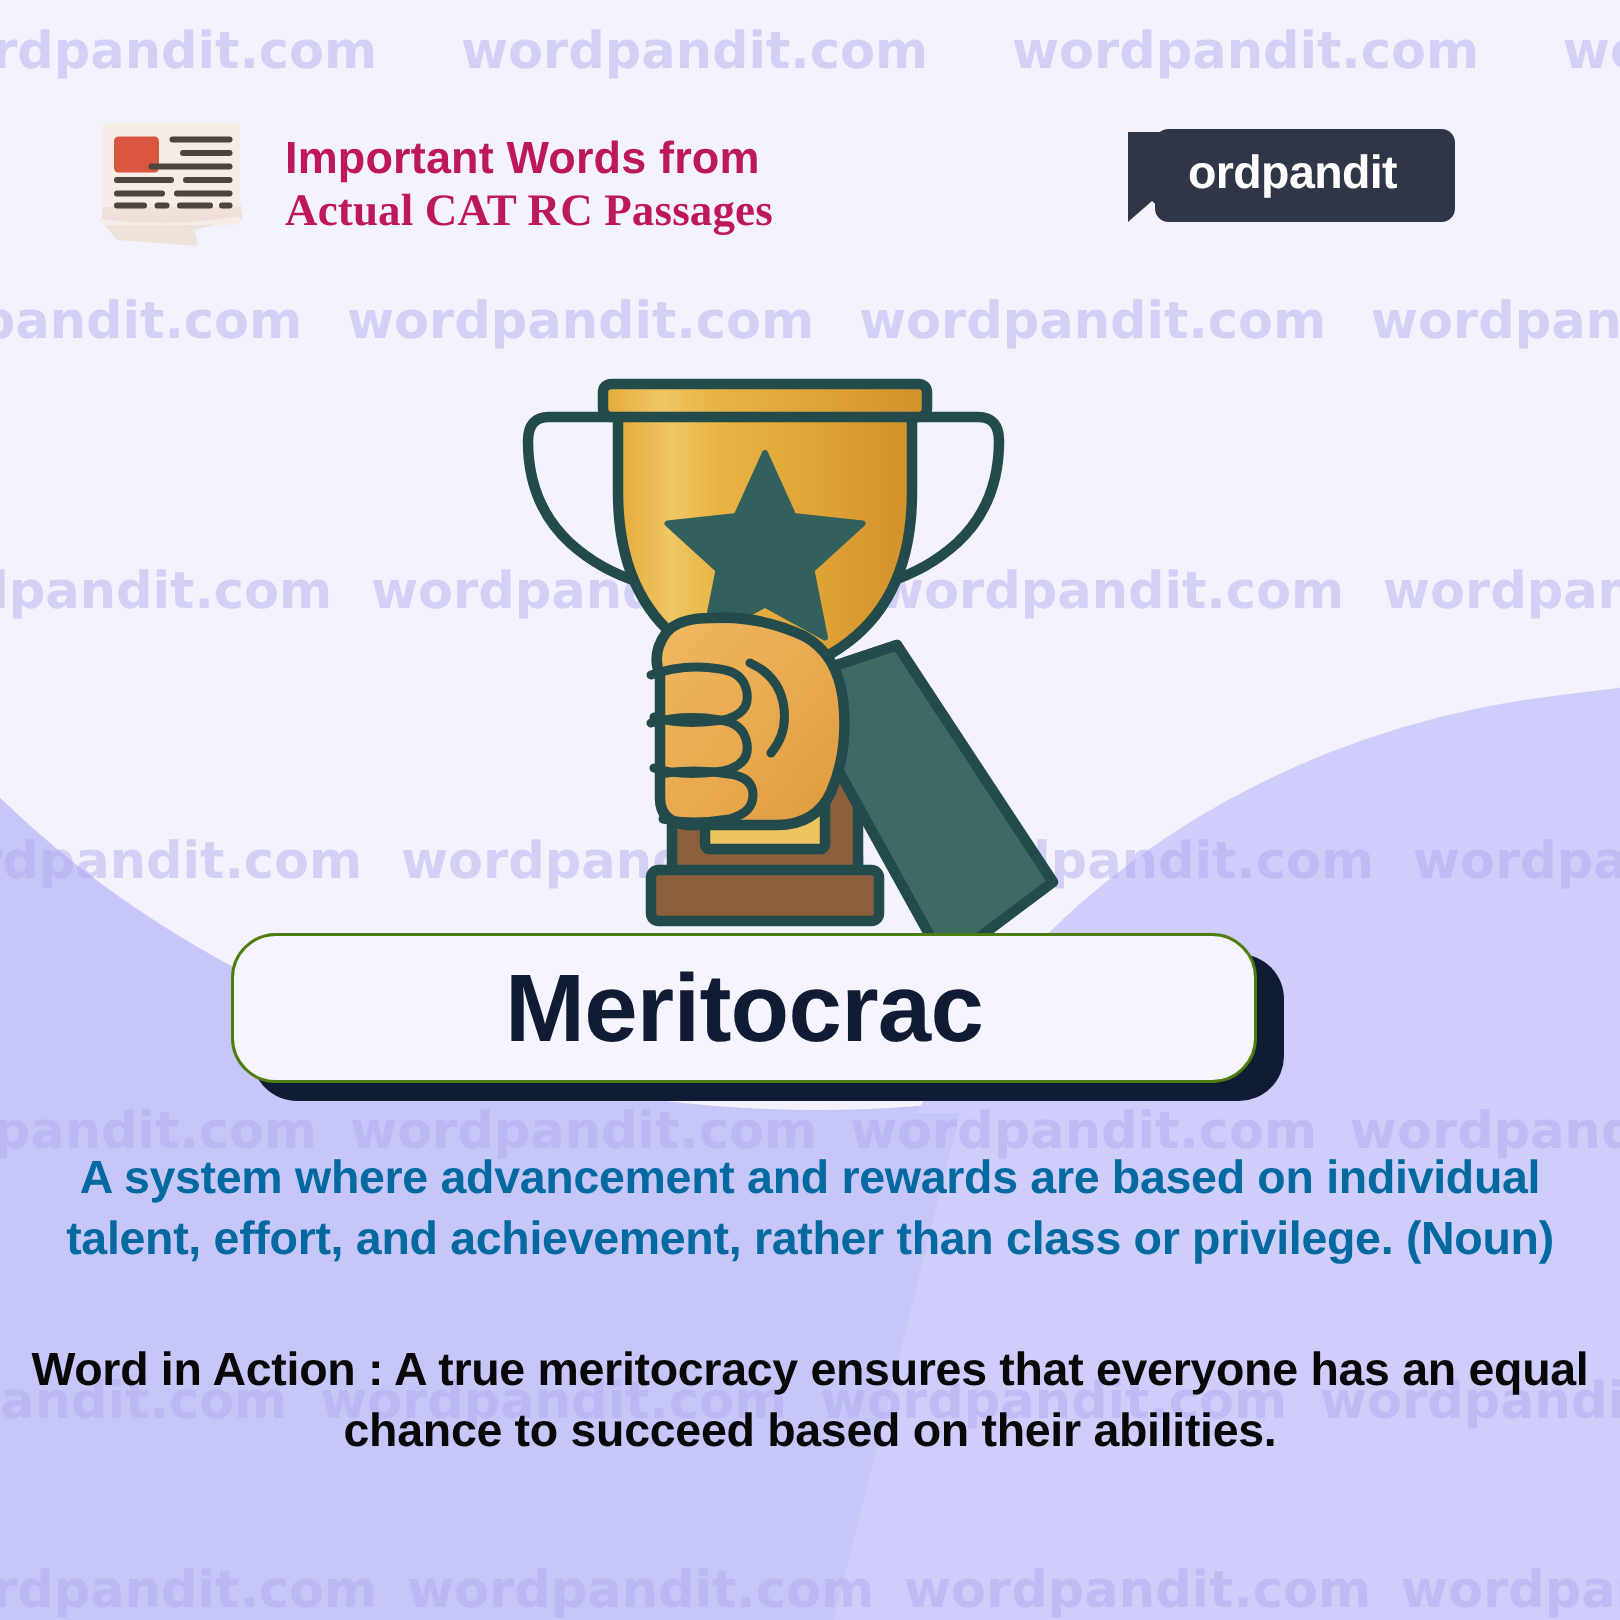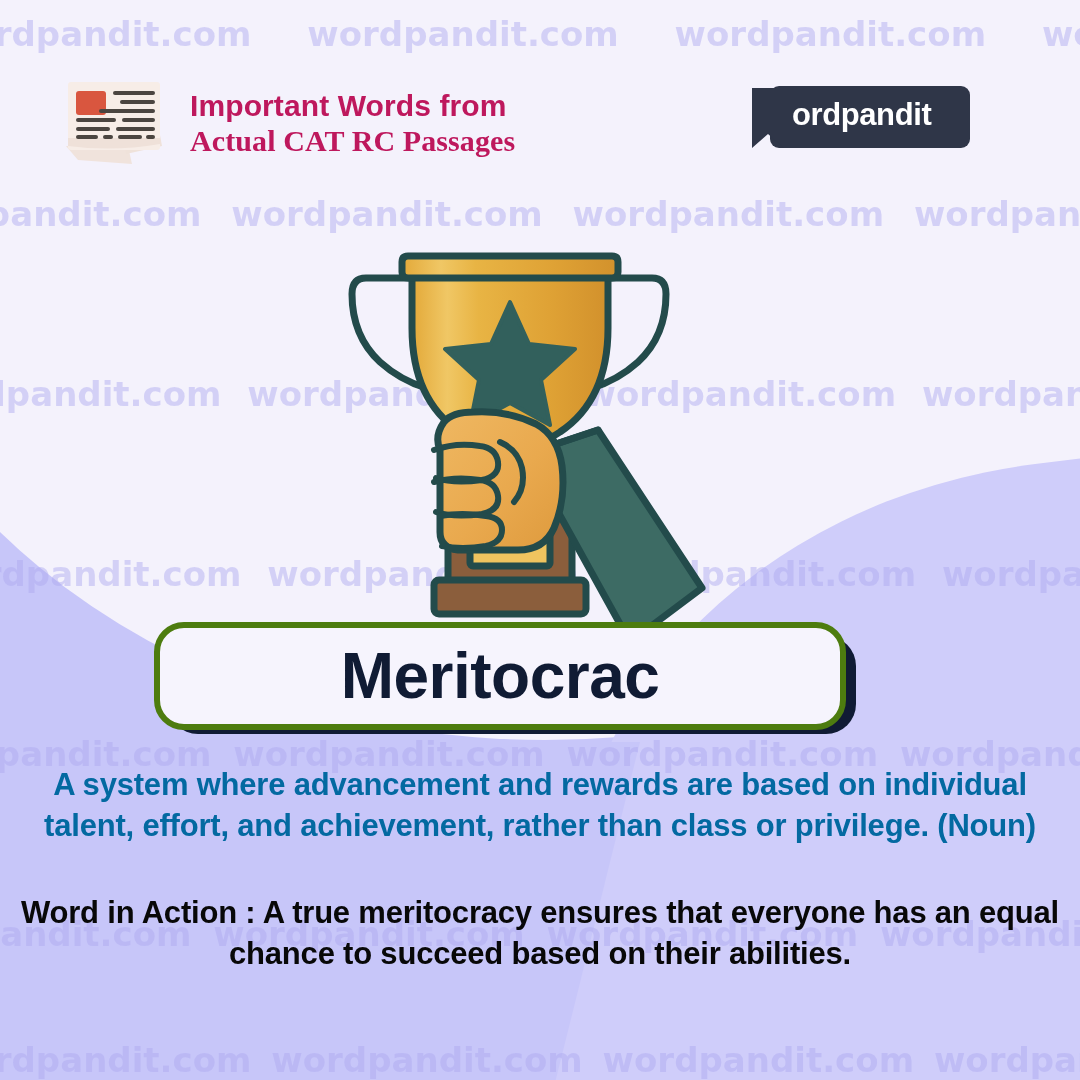--- a/index.html
+++ b/index.html
@@ -161,21 +161,21 @@
     background: #101B34;
     border-radius: 30px;
   }
   .word-card {
     position: absolute;
     left: 0;
     top: 0;
     width: 680px;
     height: 96px;
     background: #F6F4FD;
-    border: 6px solid #4d7c0f;
+    border: 2px solid #4d7c0f;
     border-radius: 30px;
     display: flex;
     align-items: center;
     justify-content: center;
   }
   .word-card-text {
     color: #101B34;
     font-size: 64px;
     font-weight: 700;
     letter-spacing: -0.5px;

